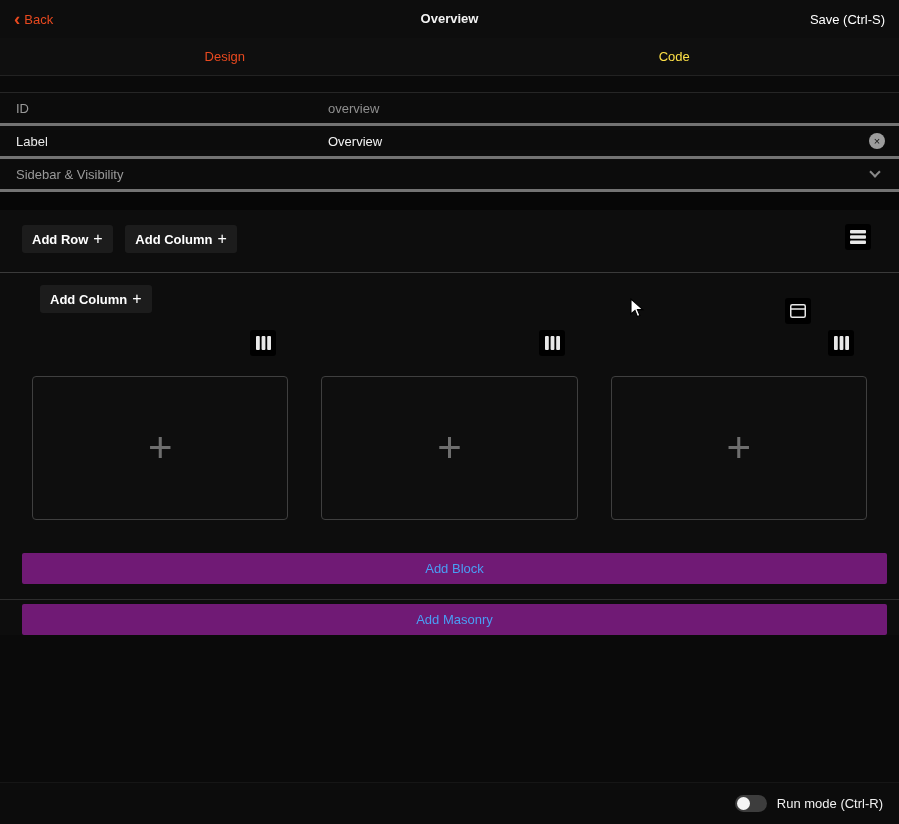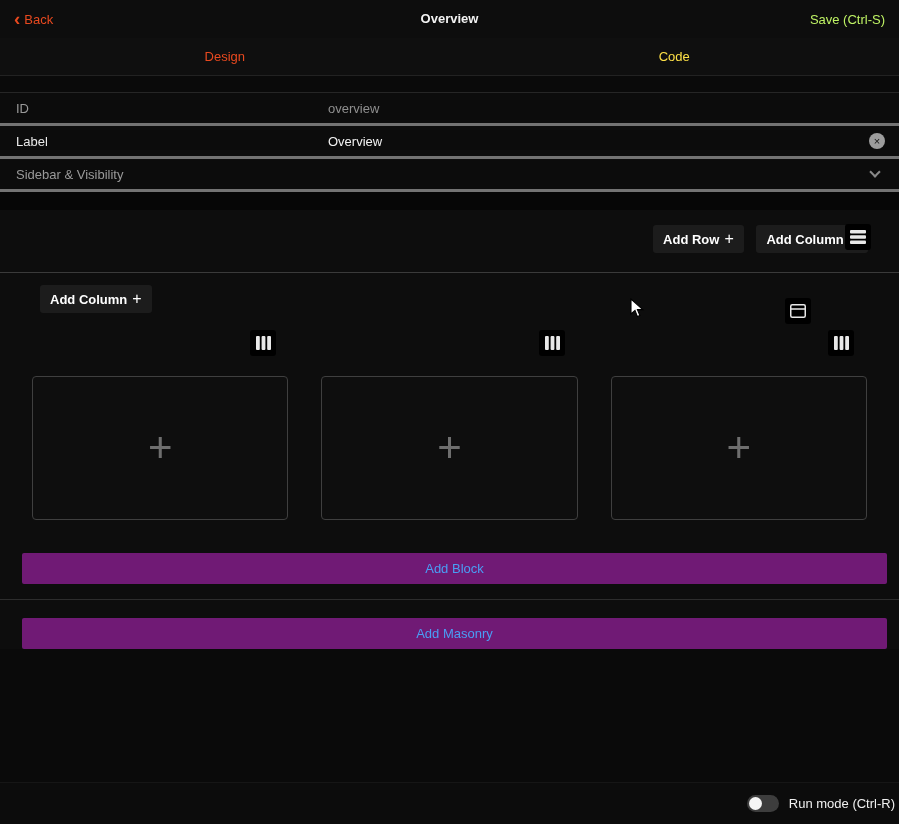--- a/index.html
+++ b/index.html
@@ -12,21 +12,21 @@
 
   
   .topbar {
     height:38px; background:#0d0d0d; display:flex; align-items:center;
     justify-content:space-between; padding:0 14px;
   }
   .back-btn { display:flex; align-items:center; gap:4px; color:#e8491f; cursor:pointer; }
   .back-chevron { font-size:19px; line-height:1; font-weight:bold; margin-top:-2px; }
   .page-title { position:absolute; left:0; right:0; text-align:center; top:11px;
     font-weight:bold; color:#f2f2f2; pointer-events:none; }
-  .save-btn { color:#bef264; cursor:pointer; }
+  .save-btn { color:#ffffff; cursor:pointer; }
 
   
   .tabbar { height:38px; display:flex; background:#0f0f0f; border-bottom:1px solid #222; }
   .tab { flex:1; display:flex; align-items:center; justify-content:center; cursor:pointer; color:#fde047; }
   .tab.active { color:#e8491f; }
 
   
   .form { margin-top:16px; border-top:1px solid #262626; }
   .form-row {
     height:33px; display:flex; align-items:center; padding:0 14px 0 16px;
@@ -46,21 +46,21 @@
   }
   .chev-down {
     width:8px; height:8px; border-right:2px solid #8a8a8a; border-bottom:2px solid #8a8a8a;
     transform:rotate(45deg); margin-left:auto; margin-right:6px; margin-top:-4px;
   }
 
   
   .builder-gap { height:18px; background:#060606; }
   .panel { background:#0d0d0d; }
   .row-toolbar {
-    position:relative; padding:15px 22px 19px 22px; border-bottom:1px solid #3a3a3a;text-align:right;
+    position:relative; padding:15px 22px 19px 22px; border-bottom:1px solid #3a3a3a;
   }
   .add-btn {
     display:inline-flex; align-items:center; gap:5px; background:#1c1c1c; color:#fff;
     font-weight:bold; font-size:13px; height:28px; padding:0 10px; border-radius:3px;
     cursor:pointer; margin-right:9px;
   }
   .add-btn .plus { font-weight:normal; font-size:16px; line-height:1; margin-top:-1px; }
   .icon-btn {
     position:absolute; width:26px; height:26px; background:#000; border-radius:3px;
     display:flex; align-items:center; justify-content:center; cursor:pointer;
@@ -82,27 +82,27 @@
     background:#0e0e0e;
   }
   .cell-plus { color:#6e6e6e; font-size:42px; font-weight:300; line-height:1; }
 
   .wide-bar {
     margin:33px 12px 0 22px; height:31px; background:#701a75; border-radius:2px;
     display:flex; align-items:center; justify-content:center; color:#4a9ef5;
     cursor:pointer;
   }
   .section-divider { border:none; border-top:1px solid #2d2d2d; margin:15px 0 0 0; }
-  .masonry-bar { margin-top:18px; }
+  .masonry-bar { margin-top:4px; }
 
   
   .footer {
     position:absolute; left:0; right:0; bottom:0; height:42px; background:#0c0c0c;
     display:flex; align-items:center; justify-content:flex-end; gap:10px;
-    padding-right:4px; border-top:1px solid #161616;
+    padding-right:16px; border-top:1px solid #161616;
   }
   .toggle {
     width:32px; height:17px; border-radius:9px; background:#3d3d3d; position:relative;
     cursor:pointer; flex:0 0 auto;
   }
   .toggle-knob {
     position:absolute; left:2px; top:2px; width:13px; height:13px; border-radius:50%;
     background:#f5f5f5;
   }
   .run-label { color:#f0f0f0; }

